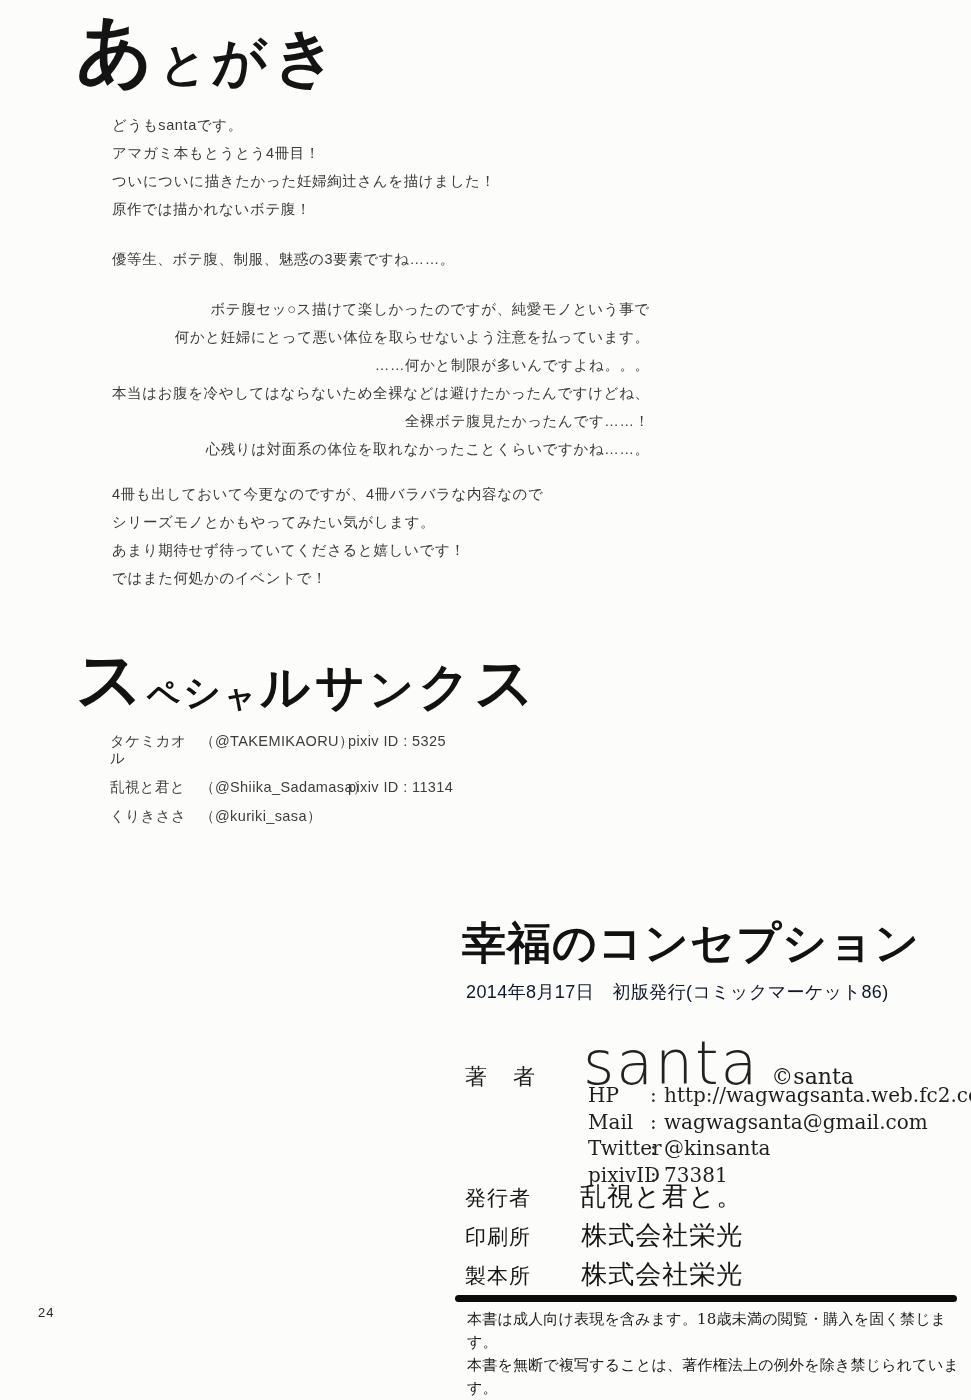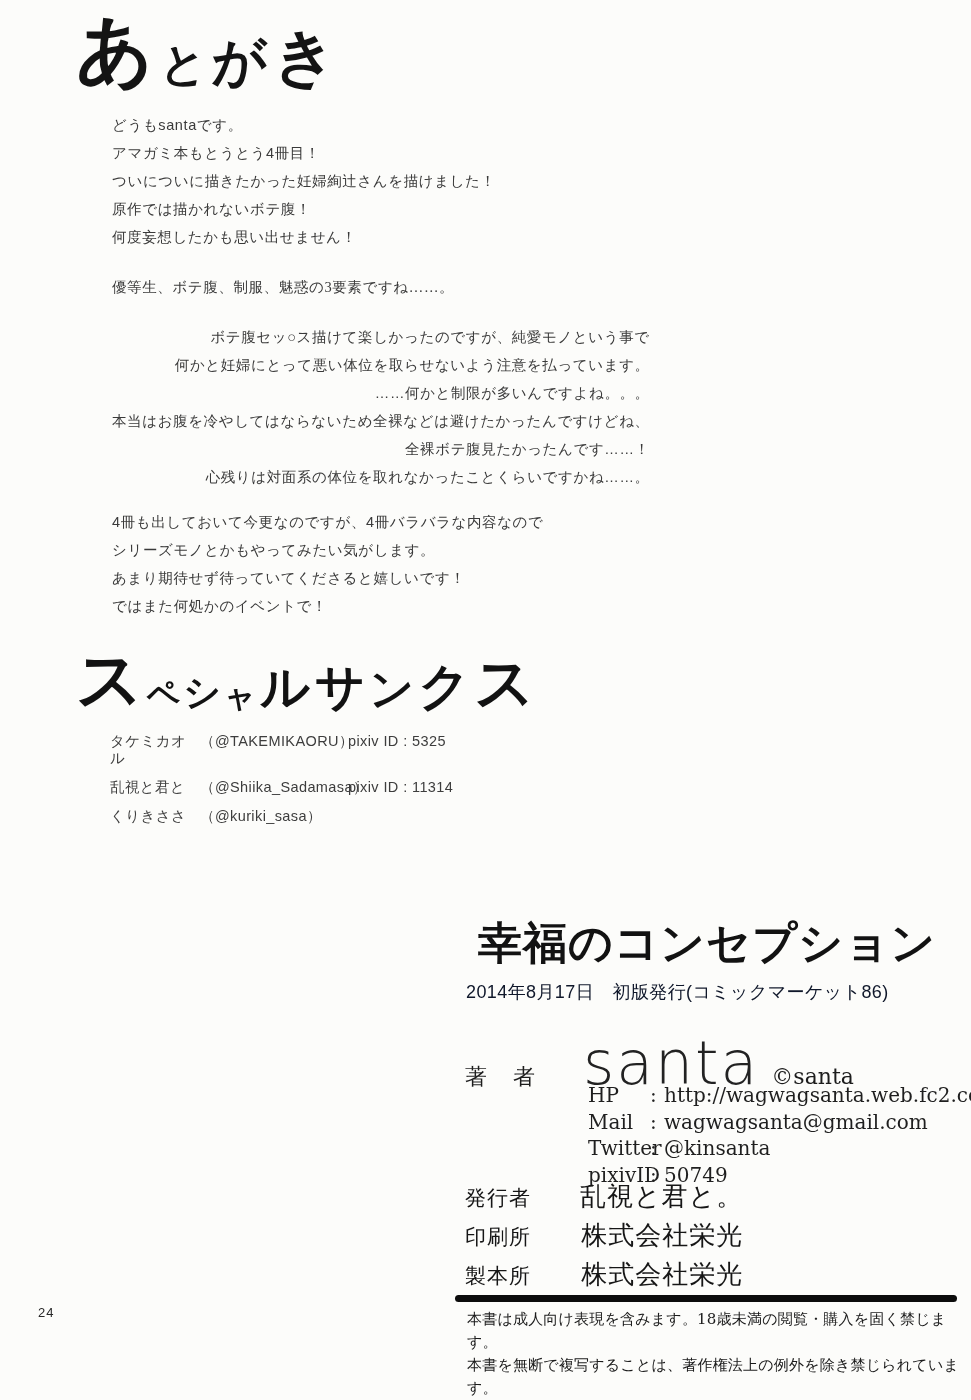--- a/index.html
+++ b/index.html
@@ -23,21 +23,21 @@
   .at1{font-size:46px;margin-left:6px;margin-bottom:1px;}
   .at2{font-size:54px;margin-left:5px;}
   .at3{font-size:62px;margin-left:6px;}
   
   .afterword-body{
     position:absolute;left:112px;top:99px;
     font-size:14.5px;line-height:28px;
     letter-spacing:0.6px;color:#3a3a3a;
   }
   .afterword-body .para{margin:12px 0 0 0;}
-  .para.gap-a{margin-top:22px;font-family:Liberation Serif, serif;}
+  .para.gap-a{margin-top:22px;}
   .para.gap-b{margin-top:22px;text-align:right;}
   .para.gap-c{margin-top:17px;}
   
   .st-title{
     position:absolute;left:76px;top:646px;
     display:flex;align-items:flex-end;
     font-family:"DejaVu Serif","Liberation Serif",serif;
     font-weight:700;color:#121212;line-height:1;
   }
   .st0{font-size:66px;}
@@ -51,21 +51,21 @@
   .st8{font-size:59px;margin-left:4px;}
   .credits{
     position:absolute;left:110px;top:733px;
     font-size:14.5px;color:#3d3d3d;letter-spacing:0.4px;
   }
   .credit-row{display:flex;line-height:17px;margin-bottom:12px;}
   .credit-name{width:90px;}
   .credit-handle{width:148px;}
   
   .book-title{
-    position:absolute;left:478px;top:914px;
+    position:absolute;left:462px;top:914px;
     font-size:44px;font-weight:800;letter-spacing:1px;
     color:#121212;font-family:"Liberation Sans",sans-serif;
   }
   .edition-line{
     position:absolute;left:466px;top:980px;
     font-size:18px;color:#0f172a;letter-spacing:0.4px;
   }
   .author-row{
     position:absolute;left:465px;top:1028px;
     display:flex;align-items:baseline;
@@ -118,21 +118,20 @@
     <span class="at2">が</span>
     <span class="at3">き</span>
   </div>
 
   <div class="afterword-body">
     <div class="para">
       <div>どうもsantaです。</div>
       <div>アマガミ本もとうとう4冊目！</div>
       <div>ついについに描きたかった妊婦絢辻さんを描けました！</div>
       <div>原作では描かれないボテ腹！</div>
-      <div>何度妄想したかも思い出せません！</div>
     </div>
     <div class="para gap-a">
       <div>優等生、ボテ腹、制服、魅惑の3要素ですね……。</div>
     </div>
     <div class="para gap-b">
       <div>ボテ腹セッ○ス描けて楽しかったのですが、純愛モノという事で</div>
       <div>何かと妊婦にとって悪い体位を取らせないよう注意を払っています。</div>
       <div>……何かと制限が多いんですよね。。。</div>
       <div>本当はお腹を冷やしてはならないため全裸などは避けたかったんですけどね、</div>
       <div>全裸ボテ腹見たかったんです……！</div>
@@ -197,21 +196,21 @@
       <span class="contact-value">wagwagsanta@gmail.com</span>
     </div>
     <div class="contact-row">
       <span class="contact-label">Twitter</span>
       <span class="contact-colon">:</span>
       <span class="contact-value">@kinsanta</span>
     </div>
     <div class="contact-row">
       <span class="contact-label">pixivID</span>
       <span class="contact-colon">:</span>
-      <span class="contact-value">50749</span>
+      <span class="contact-value">73381</span>
     </div>
   </div>
 
   <div class="staff">
     <div class="staff-row">
       <span class="staff-label">発行者</span>
       <span class="staff-value">乱視と君と。</span>
     </div>
     <div class="staff-row">
       <span class="staff-label">印刷所</span>

